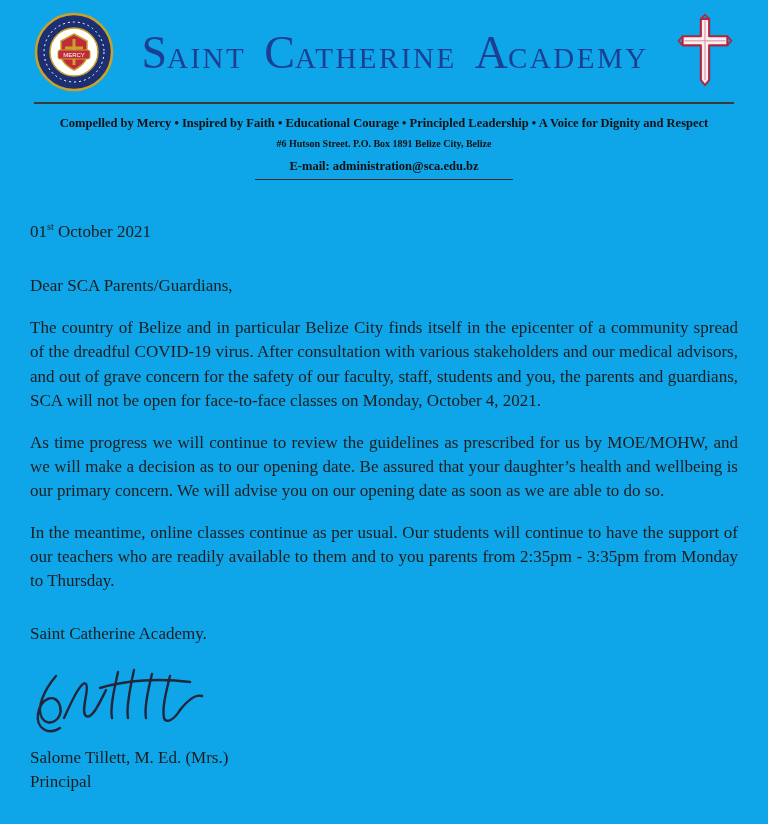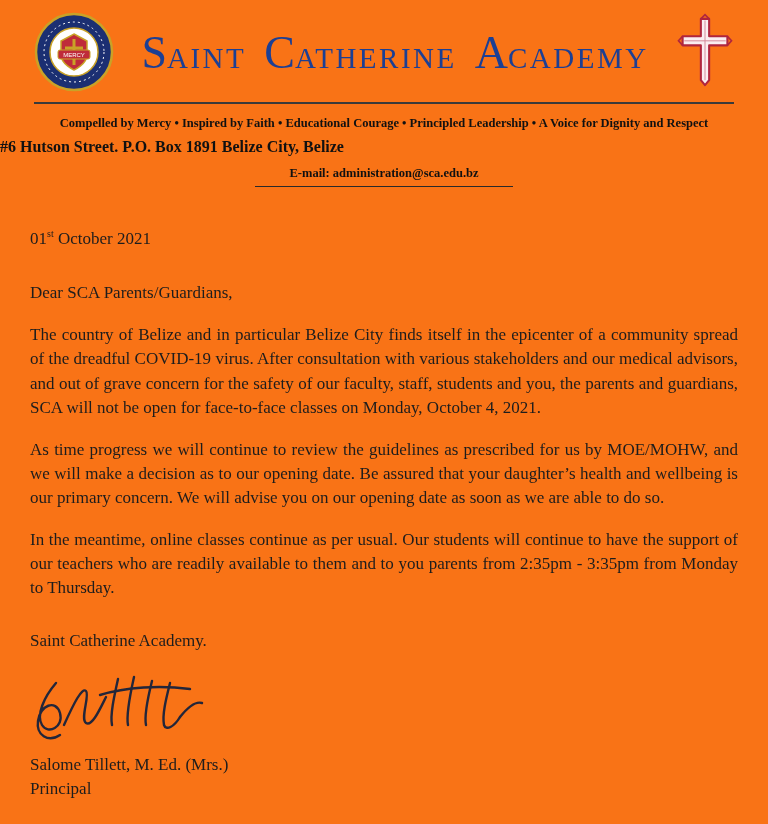--- a/index.html
+++ b/index.html
@@ -2,41 +2,41 @@
 <html><head>
 <meta charset="utf-8">
 <style>
   html,body { margin:0; padding:0; background:#ffffff; }
   body {
     width:768px; height:824px; overflow:hidden;
     font-family:"Liberation Serif", serif;
     color:#1d1d1d;
     -webkit-font-smoothing:antialiased;
   }
-  .page { width:768px; height:824px; background:#f97316; }
+  .page { width:768px; height:824px; background:#0ea5e9; }
 
   
   .header-top {
     display:flex; align-items:center;
     margin:0 34px; padding:12px 0 10px 0;
     border-bottom:2px solid #3a3a3a;
   }
   .seal-wrap { width:86px; flex:0 0 86px; display:flex; justify-content:flex-start; }
   .cross-wrap { width:64px; flex:0 0 64px; display:flex; justify-content:flex-end; }
   .title-wrap { flex:1; text-align:center; white-space:nowrap; }
   .title-word { display:inline-block; margin:0 9px; color:#1c3f94; }
   .title-big   { font-size:46px; font-weight:400; }
   .title-small { font-size:29px; letter-spacing:2.5px; font-weight:400; }
 
   .tagline {
     text-align:center; font-weight:bold; font-size:12.5px;
     margin:12px 20px 0 20px; color:#111;
   }
   .addr-line {
-    font-weight:bold; font-size:16px;
+    text-align:center; font-weight:bold; font-size:10px;
     margin-top:7px; color:#111;
   }
   .email-row { text-align:center; margin-top:7px; }
   .email-line {
     display:inline-block; font-weight:bold; font-size:12.5px; color:#111;
     border-bottom:1.5px solid #2a2a2a; padding:0 34px 5px 34px;text-align:right;
   }
 
   
   .letter-body {

